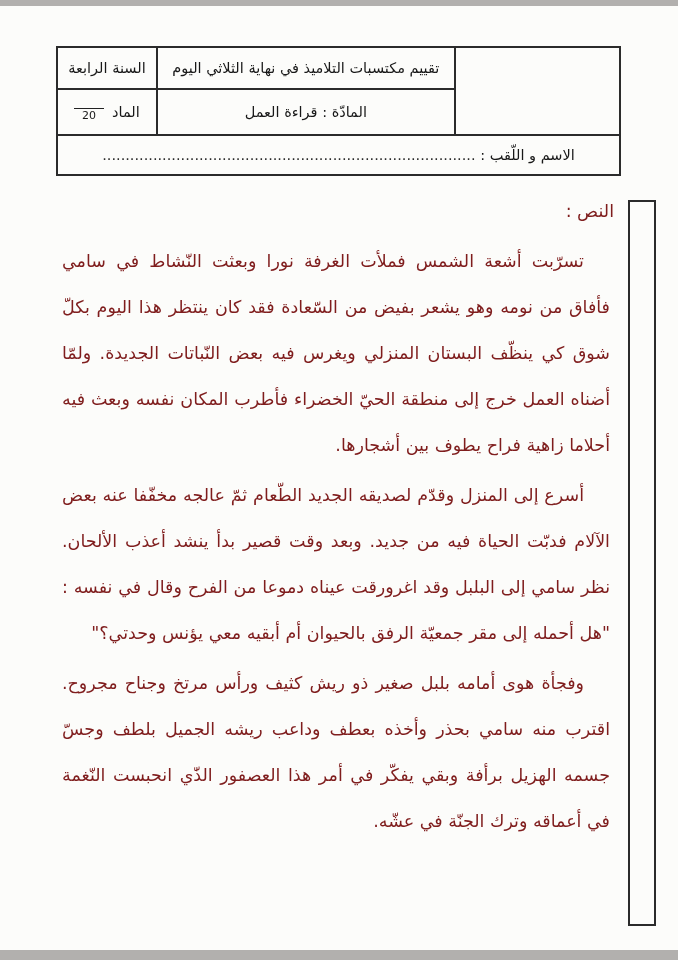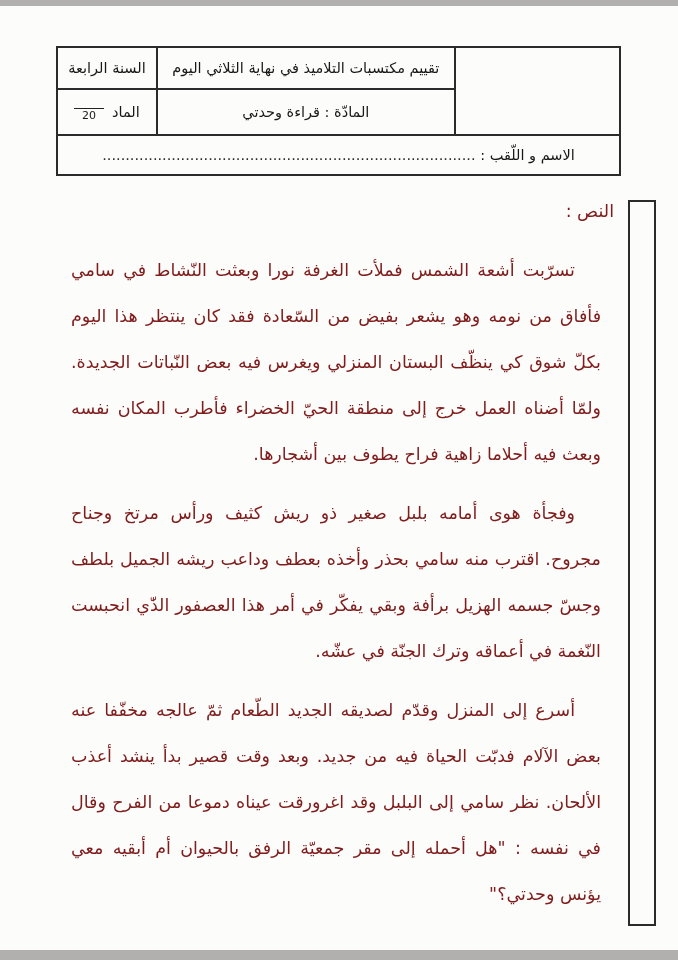--- a/index.html
+++ b/index.html
@@ -38,21 +38,21 @@
   }
   .name-dots { letter-spacing:1.5px; color:#2a2a2a; }
 
   
   .content {
     position:absolute; top:188px; right:64px; width:556px;
     font-size:17.5px; line-height:46px; text-align:justify;
     color:#7f1d1d;
   }
   .section-label { text-align:right; }
-  p.para { text-indent:26px; margin:13px; }
+  p.para { text-indent:26px; margin:4px; }
 
   
   .margin-box {
     position:absolute; top:200px; left:22px; width:28px; height:726px;
     border:2px solid #2b2b2b; background:#fcfcfa;
   }
   
   .margin-box { left:auto; right:au153px; }
   .margin-box-pos { position:absolute; top:200px; right:22px; left:auto; }
 </style>
@@ -64,21 +64,21 @@
   <div class="edge-bottom"></div>
 
   <table class="header-table">
     <tbody>
         <tr class="row1">
       <td class="cell-empty" rowspan="2"></td>
       <td class="cell-title">تقييم مكتسبات التلاميذ في نهاية الثلاثي اليوم</td>
       <td class="cell-year">السنة الرابعة</td>
     </tr>
     <tr class="row2">
-      <td class="cell-subject">المادّة : قراءة وحدتي</td>
+      <td class="cell-subject">المادّة : قراءة العمل</td>
       <td class="cell-score">
         <span class="score-wrap">
           <span>الماد</span>
           <span class="score-frac">
             <span>20</span>
           </span>
         </span>
       </td>
     </tr>
     <tr class="row3">
@@ -86,18 +86,18 @@
         <span>الاسم و اللّقب :</span>
         <span class="name-dots">.................................................................................</span>
       </td>
     </tr>
   </tbody>
     </table>
 
   <div class="content">
     <div class="section-label">النص :</div>
     <p class="para">تسرّبت أشعة الشمس فملأت الغرفة نورا وبعثت النّشاط في سامي فأفاق من نومه وهو يشعر بفيض من السّعادة فقد كان ينتظر هذا اليوم بكلّ شوق كي ينظّف البستان المنزلي ويغرس فيه بعض النّباتات الجديدة. ولمّا أضناه العمل خرج إلى منطقة الحيّ الخضراء فأطرب المكان نفسه وبعث فيه أحلاما زاهية فراح يطوف بين أشجارها.</p>
+    <p class="para">أسرع إلى المنزل وقدّم لصديقه الجديد الطّعام ثمّ عالجه مخفّفا عنه بعض الآلام فدبّت الحياة فيه من جديد. وبعد وقت قصير بدأ ينشد أعذب الألحان. نظر سامي إلى البلبل وقد اغرورقت عيناه دموعا من الفرح وقال في نفسه : "هل أحمله إلى مقر جمعيّة الرفق بالحيوان أم أبقيه معي يؤنس وحدتي؟"</p>
     <p class="para">وفجأة هوى أمامه بلبل صغير ذو ريش كثيف ورأس مرتخ وجناح مجروح. اقترب منه سامي بحذر وأخذه بعطف وداعب ريشه الجميل بلطف وجسّ جسمه الهزيل برأفة وبقي يفكّر في أمر هذا العصفور الذّي انحبست النّغمة في أعماقه وترك الجنّة في عشّه.</p>
-    <p class="para">أسرع إلى المنزل وقدّم لصديقه الجديد الطّعام ثمّ عالجه مخفّفا عنه بعض الآلام فدبّت الحياة فيه من جديد. وبعد وقت قصير بدأ ينشد أعذب الألحان. نظر سامي إلى البلبل وقد اغرورقت عيناه دموعا من الفرح وقال في نفسه : "هل أحمله إلى مقر جمعيّة الرفق بالحيوان أم أبقيه معي يؤنس وحدتي؟"</p>
   </div>
 
   <div class="margin-box margin-box-pos"></div>
 </div>
 
 </body></html>

